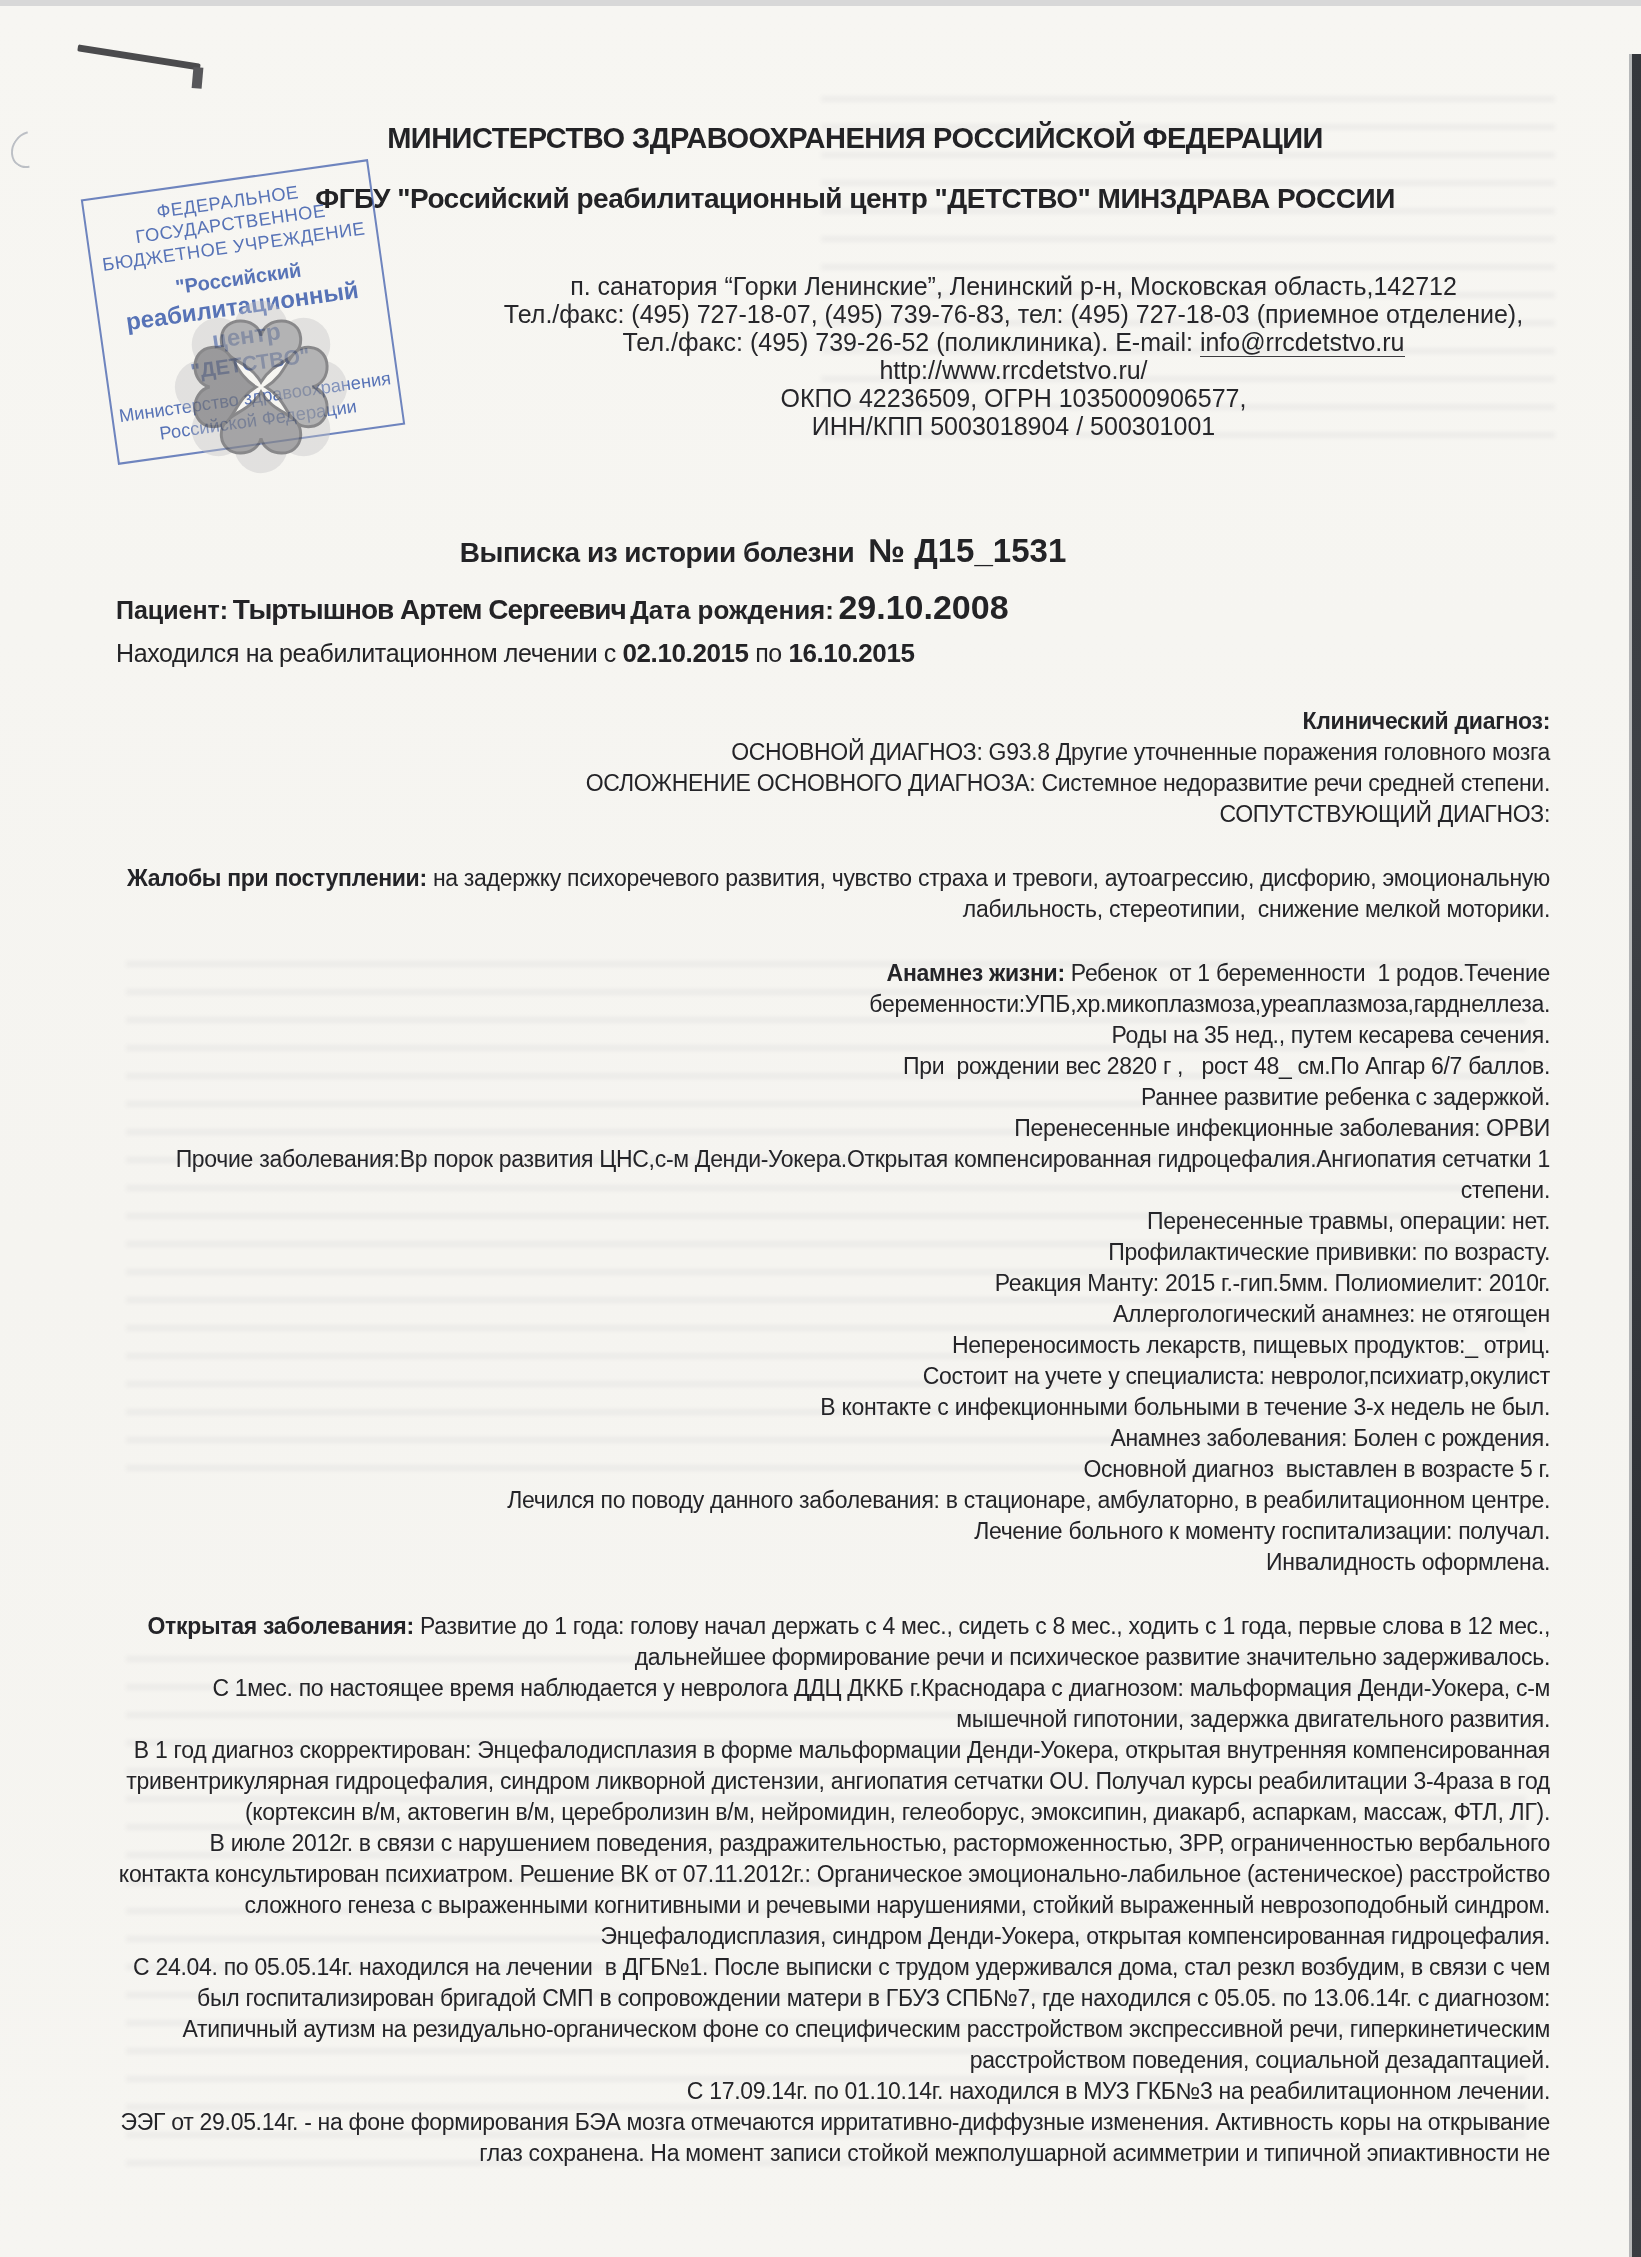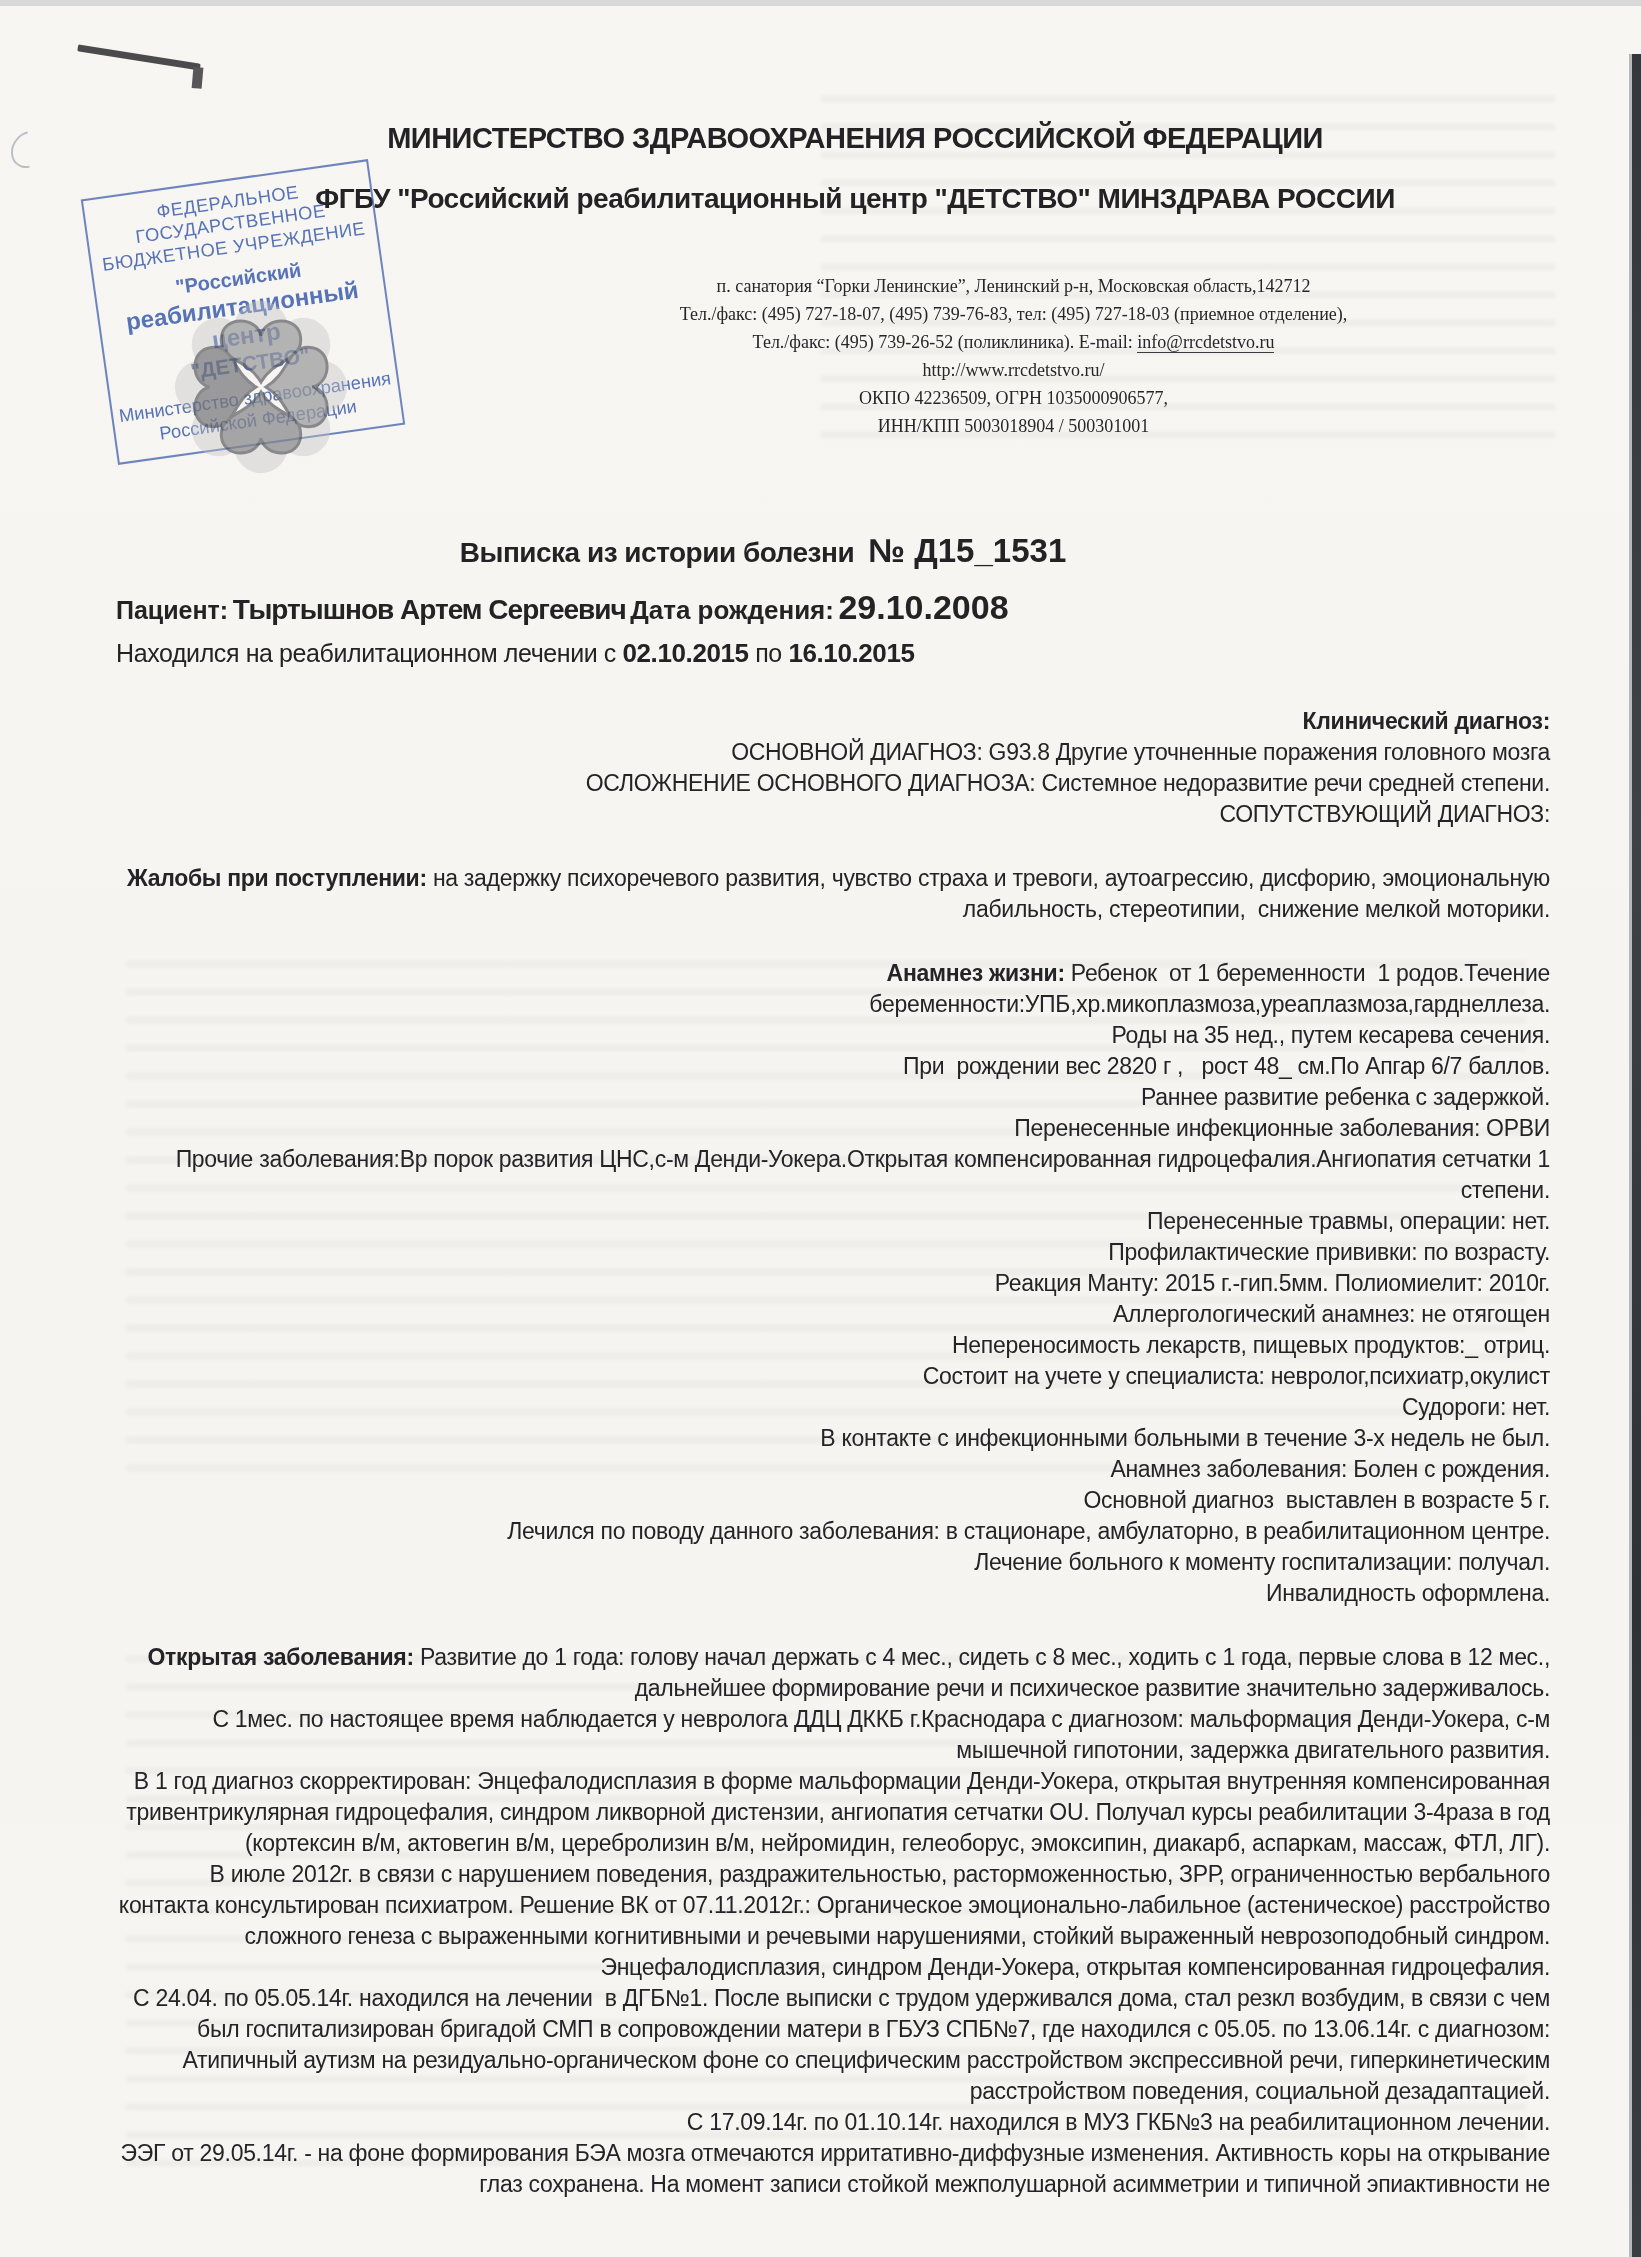--- a/index.html
+++ b/index.html
@@ -29,21 +29,21 @@
   .stamp-lines{position:relative;padding-top:11.6px;text-align:center;opacity:.92;}
   .stamp-line{line-height:1.25;}
   .sl0,.sl1{font-size:18.3px;letter-spacing:0.5px;}
   .sl2{font-size:20px;font-weight:bold;margin-top:7.7px;}
   .sl3{font-size:24px;font-weight:bold;}
   .sl4{font-size:21px;font-weight:bold;}
   .sl5{font-size:18.3px;margin-top:9.7px;}
   .sl6{font-size:18.3px;}
   .stamp-logo{position:absolute;left:162px;top:282px;width:198px;height:198px;opacity:.72;}
   
-  .contact{position:absolute;left:415px;top:266px;width:1197px;text-align:center;font-family:Liberation Serif, serif;font-size:18px;line-height:28px;color:#26262a;}
+  .contact{position:absolute;left:415px;top:266px;width:1197px;text-align:center;font-family:Liberation Sans, sans-serif;font-size:25px;line-height:28px;color:#26262a;}
   .email{border-bottom:1.4px solid #3c3c40;}
   
   .doc-title{position:absolute;left:0;top:526px;width:1526px;text-align:center;}
   .doc-title-label{font-size:28px;font-weight:bold;letter-spacing:-0.5px;}
   .doc-num{font-size:33px;font-weight:bold;margin-left:9.7px;}
   
   .patient-line{position:absolute;left:116px;top:582px;width:1429px;white-space:nowrap;}
   .p-label{font-size:25px;font-weight:bold;}
   .p-name{font-size:28px;font-weight:bold;letter-spacing:-1px;}
   .p-dob-label{font-size:26px;font-weight:bold;}
@@ -151,21 +151,20 @@
       <div class="bline">При  рождении вес 2820 г ,   рост 48_ см.По Апгар 6/7 баллов.</div>
       <div class="bline">Раннее развитие ребенка с задержкой.</div>
       <div class="bline">Перенесенные инфекционные заболевания: ОРВИ</div>
       <div class="bline">Прочие заболевания:Вр порок развития ЦНС,с-м Денди-Уокера.Открытая компенсированная гидроцефалия.Ангиопатия сетчатки 1 степени.</div>
       <div class="bline">Перенесенные травмы, операции: нет.</div>
       <div class="bline">Профилактические прививки: по возрасту.</div>
       <div class="bline">Реакция Манту: 2015 г.-гип.5мм. Полиомиелит: 2010г.</div>
       <div class="bline">Аллергологический анамнез: не отягощен</div>
       <div class="bline">Непереносимость лекарств, пищевых продуктов:_ отриц.</div>
       <div class="bline">Состоит на учете у специалиста: невролог,психиатр,окулист</div>
-      <div class="bline">Судороги: нет.</div>
       <div class="bline">В контакте с инфекционными больными в течение 3-х недель не был.</div>
       <div class="bline">Анамнез заболевания: Болен с рождения.</div>
       <div class="bline">Основной диагноз  выставлен в возрасте 5 г.</div>
       <div class="bline">Лечился по поводу данного заболевания: в стационаре, амбулаторно, в реабилитационном центре.</div>
       <div class="bline">Лечение больного к моменту госпитализации: получал.</div>
       <div class="bline">Инвалидность оформлена.</div>
       <div class="gap"></div>
       <div class="bline"><span class="bold">Открытая заболевания:</span> Развитие до 1 года: голову начал держать с 4 мес., сидеть с 8 мес., ходить с 1 года, первые слова в 12 мес., дальнейшее формирование речи и психическое развитие значительно задерживалось.</div>
       <div class="bline">С 1мес. по настоящее время наблюдается у невролога ДДЦ ДККБ г.Краснодара с диагнозом: мальформация Денди-Уокера, с-м мышечной гипотонии, задержка двигательного развития.</div>
       <div class="bline">В 1 год диагноз скорректирован: Энцефалодисплазия в форме мальформации Денди-Уокера, открытая внутренняя компенсированная тривентрикулярная гидроцефалия, синдром ликворной дистензии, ангиопатия сетчатки OU. Получал курсы реабилитации 3-4раза в год (кортексин в/м, актовегин в/м, церебролизин в/м, нейромидин, гелеоборус, эмоксипин, диакарб, аспаркам, массаж, ФТЛ, ЛГ).</div>

